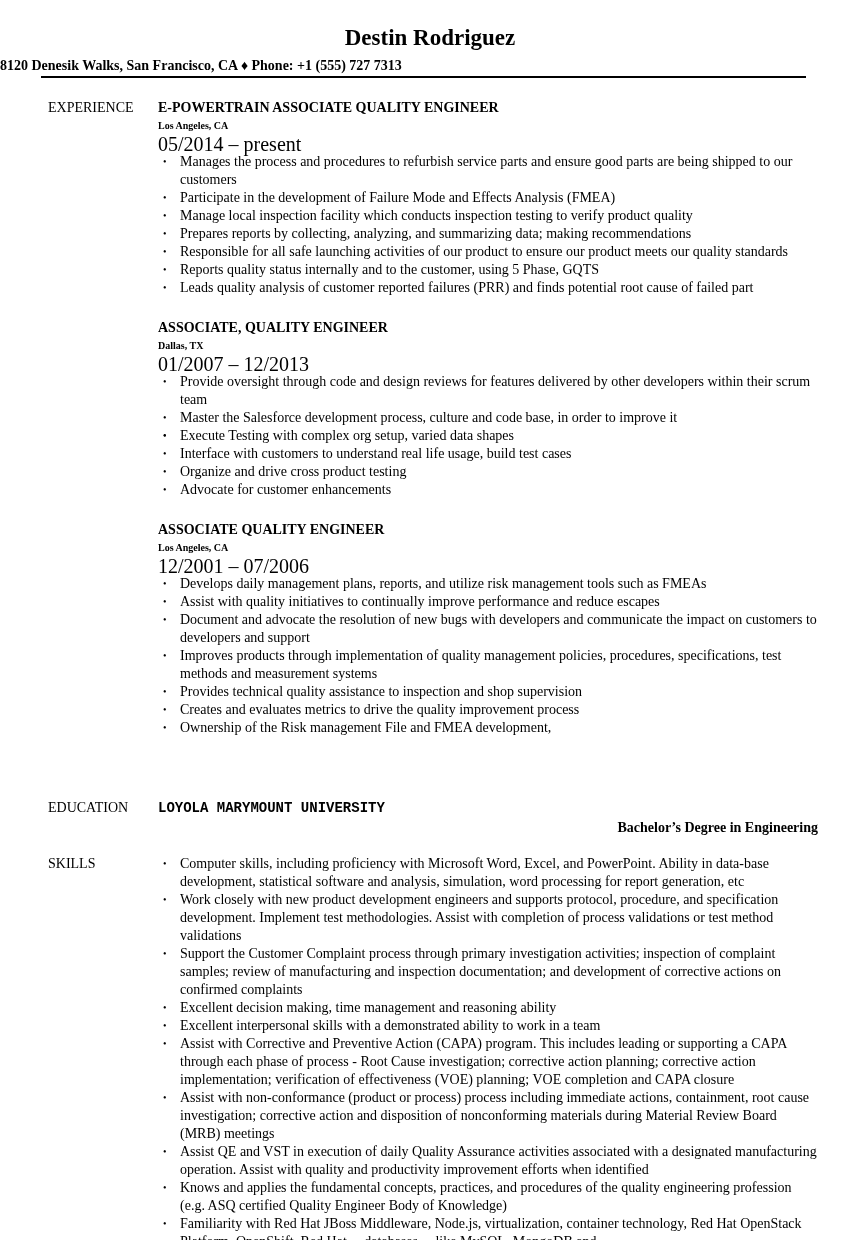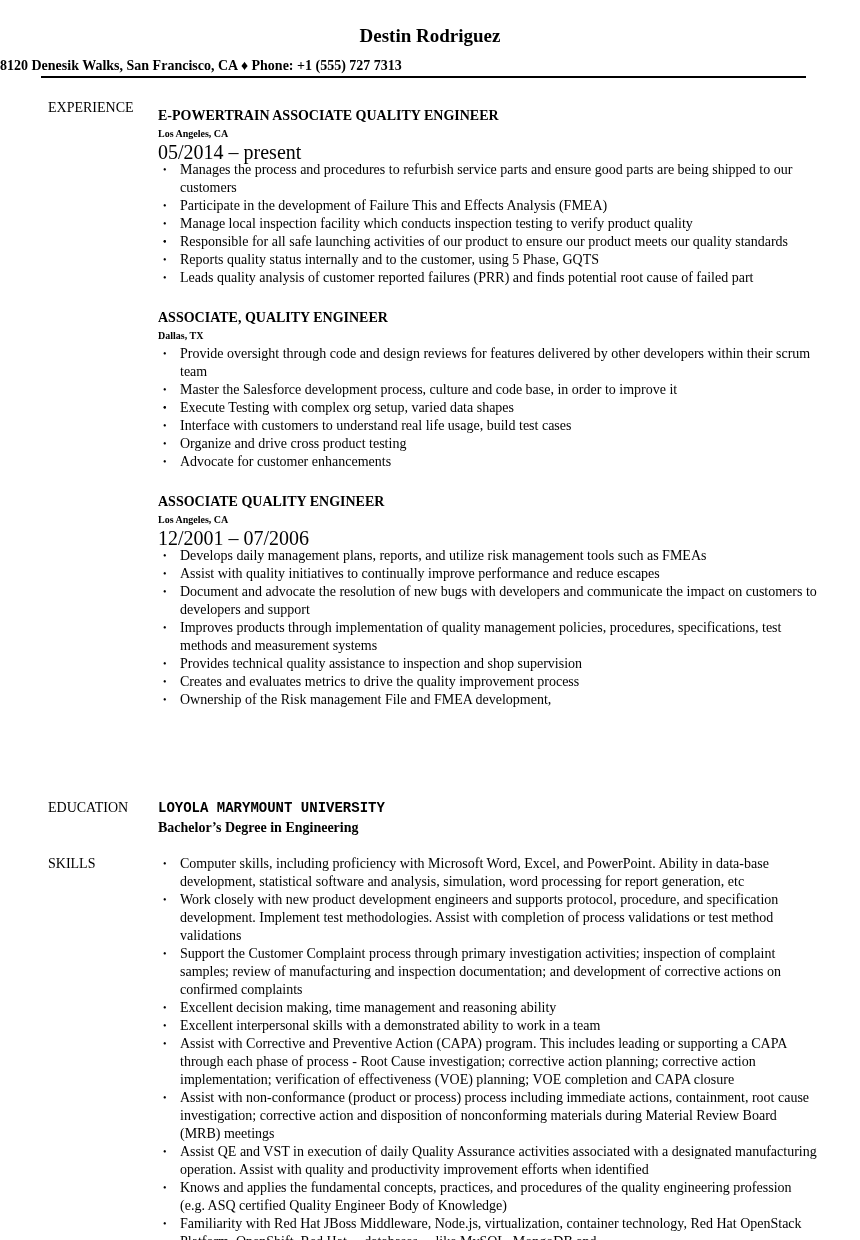--- a/index.html
+++ b/index.html
@@ -1,65 +1,66 @@
 <!DOCTYPE html>
 <html><head>
 <meta charset="utf-8">
 <style>
   html, body { margin: 0; padding: 0; background: #ffffff; }
   body {
     width: 860px; height: 1240px; overflow: hidden; position: relative;
     font-family: "Liberation Serif", "DejaVu Serif", serif;
     color: #000; font-size: 14px;
   }
-  .name { position: absolute; left: 0; width: 860px; top: 25px; text-align: center; font-size: 19px; font-weight: bold; }
+  .name { position: absolute; left: 0; width: 860px; top: 25px; text-align: center; font-size: 23px; font-weight: bold; }
   .contact { position: absolute; left: 0; width: 846px; top: 58px; text-align: left; font-size: 14px; font-weight: bold; }
   .rule { position: absolute; left: 41px; width: 765px; top: 76px; height: 2px; background: #000; }
   .section { position: absolute; left: 0; width: 860px; }
   .section-label { position: absolute; left: 48px; font-weight: normal; font-size: 14px; line-height: 18px; }
   .section-body { position: absolute; left: 158px; width: 660px; }
   .job { margin-bottom: 22px; }
-  .job-title { font-weight: bold; font-size: 14px; line-height: 18px; margin-top: 8px; }
+  .job-title { font-weight: bold; font-size: 14px; line-height: 18px; }
   .job-loc { font-weight: bold; font-size: 10px; line-height: 18px; }
   .job-dates { font-size: 20px; line-height: 18px; }
   ul.bullets { list-style: none; margin: 0; padding: 0; }
   ul.bullets li { position: relative; padding-left: 22px; line-height: 18px; font-size: 14px; }
   ul.bullets li .dot { position: absolute; left: 5px; top: 0; font-size: 10px; line-height: 18px; }
   .edu-school { font-weight: bold; line-height: 19px; font-family: Liberation Mono, monospace; }
-  .edu-degree { font-weight: bold; line-height: 19px; }
+  .edu-degree { font-weight: bold; line-height: 19px; text-align: right; }
 </style>
 </head>
 <body>
 
 <div>
   <div class="name">Destin Rodriguez</div>
   <div class="contact">8120 Denesik Walks, San Francisco, CA ♦ Phone: +1 (555) 727 7313</div>
   <div class="rule"></div>
 </div>
 
 <div class="section" style="top:99px;">
   <div class="section-label">EXPERIENCE</div>
   <div class="section-body" id="experience-body">
       <div class="job">
         <div class="job-title">E-POWERTRAIN ASSOCIATE QUALITY ENGINEER</div>
         <div class="job-loc">Los Angeles, CA</div>
         <div class="job-dates">05/2014 – present</div>
         <ul class="bullets">
           <li><span class="dot">•</span><span>Manages the process and procedures to refurbish service parts and ensure good parts are being shipped to our customers</span></li>
-          <li><span class="dot">•</span><span>Participate in the development of Failure This and Effects Analysis (FMEA)</span></li>
+          <li><span class="dot">•</span><span>Participate in the development of Failure Mode and Effects Analysis (FMEA)</span></li>
           <li><span class="dot">•</span><span>Manage local inspection facility which conducts inspection testing to verify product quality</span></li>
-          <li><span class="dot">•</span></li>
+          <li><span class="dot">•</span><span>Prepares reports by collecting, analyzing, and summarizing data; making recommendations</span></li>
           <li><span class="dot">•</span><span>Responsible for all safe launching activities of our product to ensure our product meets our quality standards</span></li>
           <li><span class="dot">•</span><span>Reports quality status internally and to the customer, using 5 Phase, GQTS</span></li>
           <li><span class="dot">•</span><span>Leads quality analysis of customer reported failures (PRR) and finds potential root cause of failed part</span></li>
         </ul>
       </div>
       <div class="job">
         <div class="job-title">ASSOCIATE, QUALITY ENGINEER</div>
         <div class="job-loc">Dallas, TX</div>
+        <div class="job-dates">01/2007 – 12/2013</div>
         <ul class="bullets">
           <li><span class="dot">•</span><span>Provide oversight through code and design reviews for features delivered by other developers within their scrum team</span></li>
           <li><span class="dot">•</span><span>Master the Salesforce development process, culture and code base, in order to improve it</span></li>
           <li><span class="dot">•</span></li>
           <li><span class="dot">•</span><span>Execute Testing with complex org setup, varied data shapes</span></li>
           <li><span class="dot">•</span><span>Interface with customers to understand real life usage, build test cases</span></li>
           <li><span class="dot">•</span><span>Organize and drive cross product testing</span></li>
           <li><span class="dot">•</span><span>Advocate for customer enhancements</span></li>
         </ul>
       </div>

